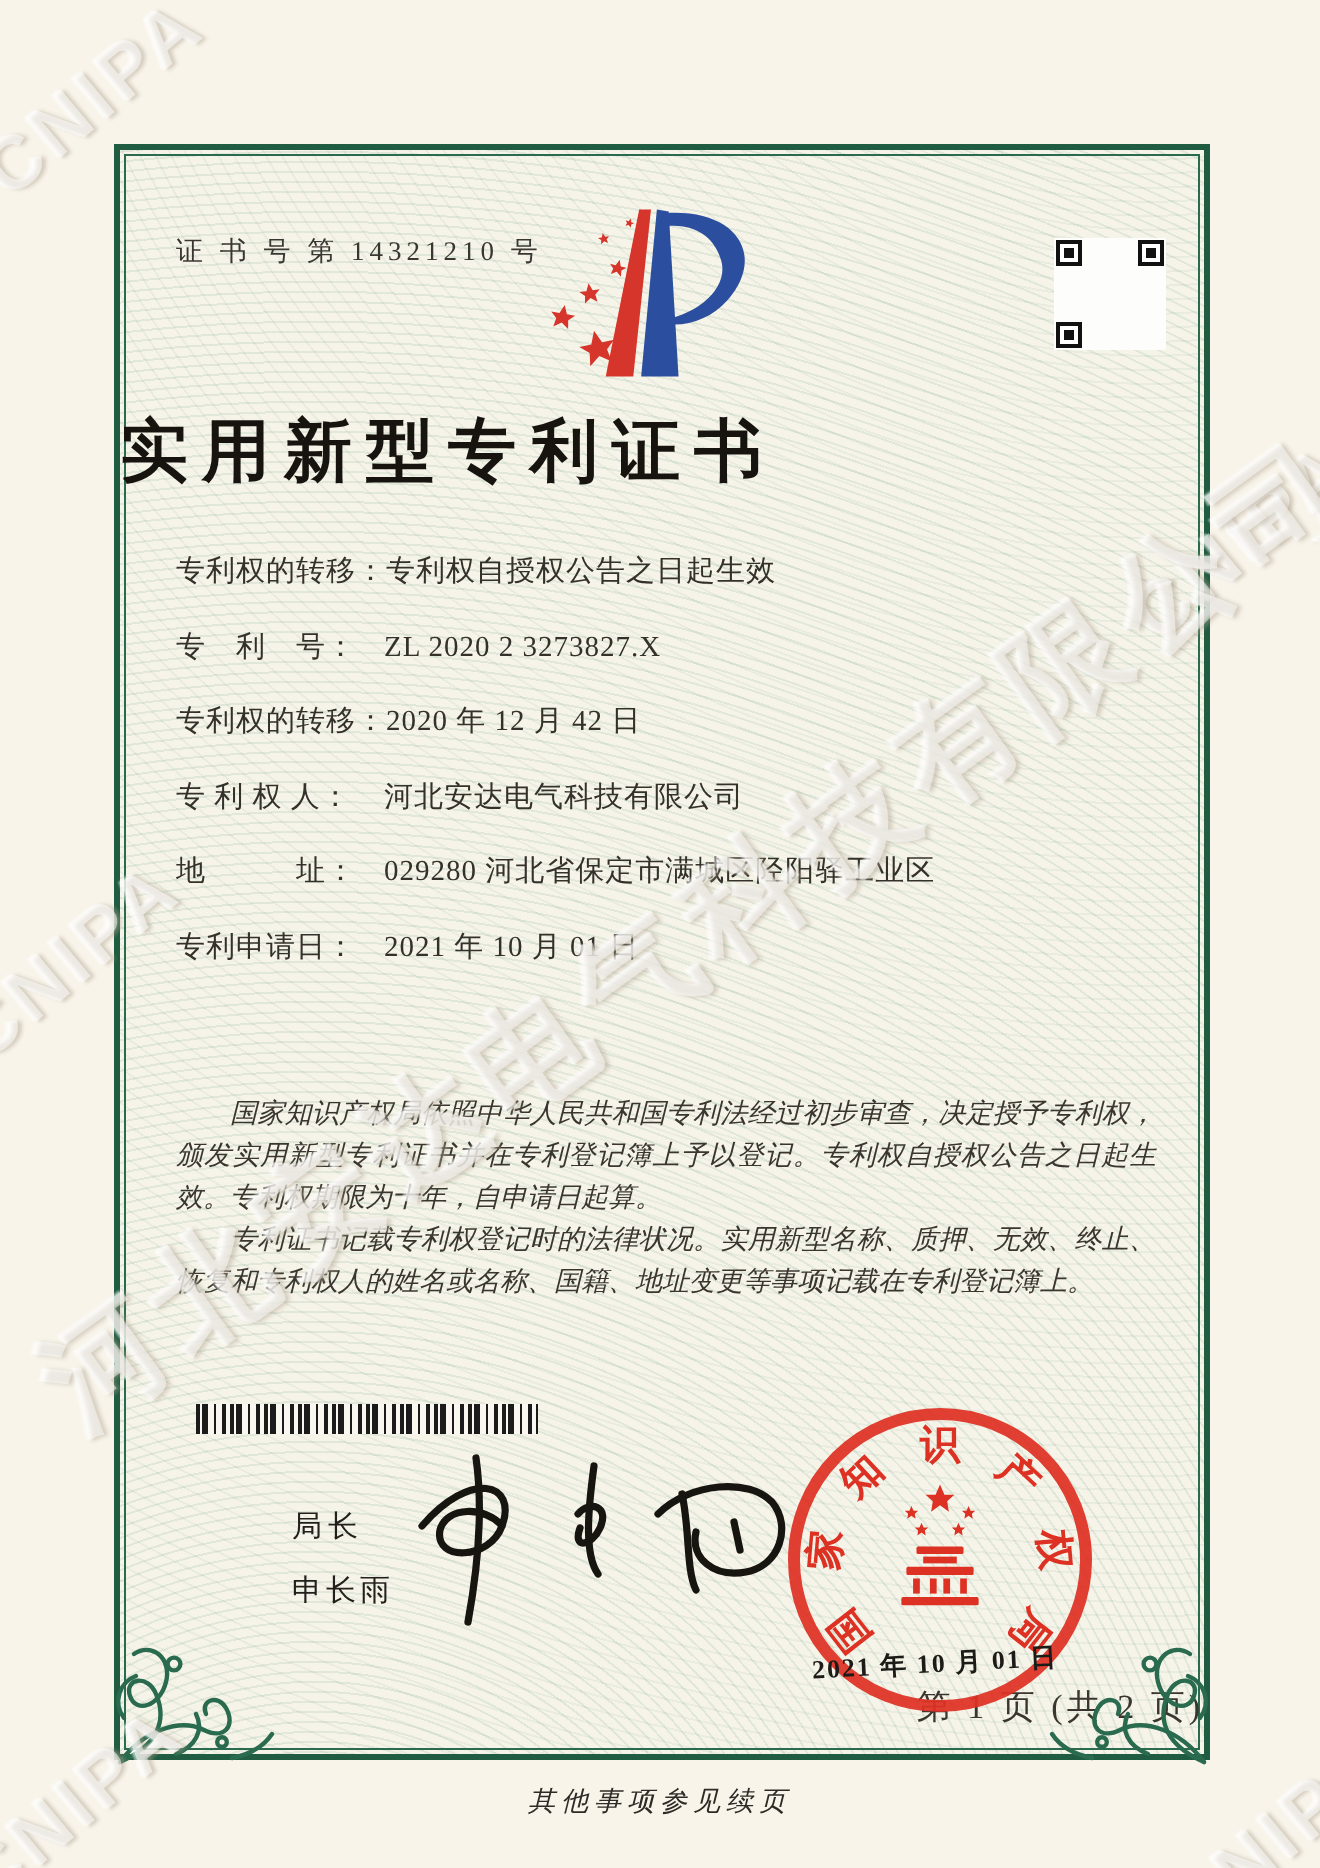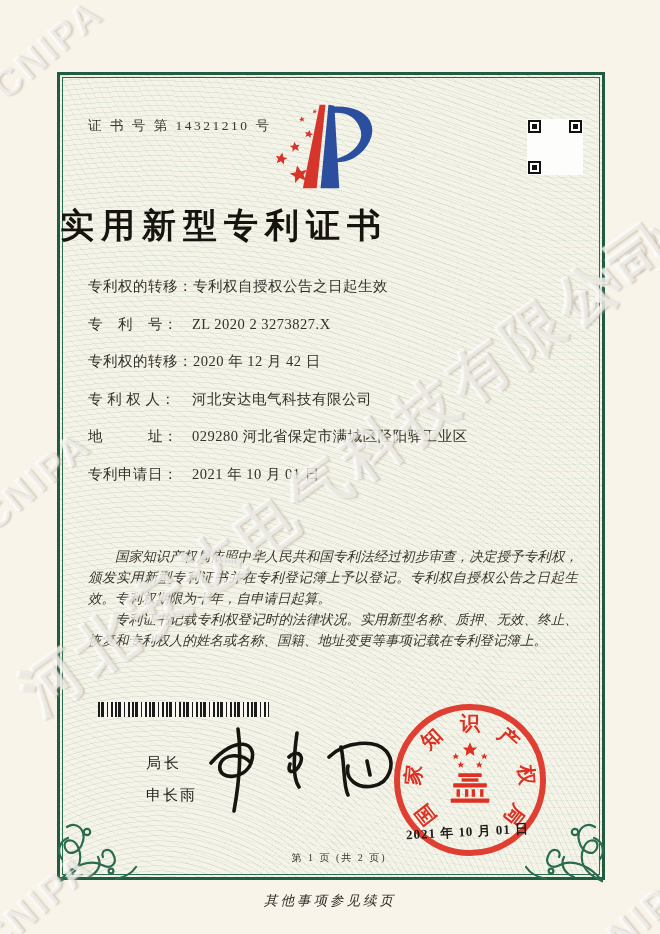--- a/index.html
+++ b/index.html
@@ -72,21 +72,21 @@
   }
   .seal-char{
     position:absolute;left:50%;top:50%;
     font-size:20px;font-weight:bold;color:#dd3123;width:20px;height:20px;line-height:20px;text-align:center;
   }
   .seal-emblem{position:absolute;left:50%;top:50%;transform:translate(-50%,-54%);width:84px;height:84px;}
   .seal-date{
     position:absolute;left:50%;top:113px;transform:translateX(-52%) rotate(-3deg);
     white-space:nowrap;font-size:13px;color:#1d1b18;letter-spacing:1px;z-index:3;font-weight:bold;
   }
-  .page-num{position:absolute;left:16px;right:0;bottom:12px;text-align:center;font-size:10px;letter-spacing:2px;color:#3a362f;}
+  .page-num{position:absolute;left:16px;right:0;bottom:12px;text-align:right;font-size:17px;letter-spacing:2px;color:#3a362f;}
   .footer-note{
     position:absolute;left:0;right:0;top:892px;text-align:center;z-index:2;
     font-size:13.5px;font-style:italic;letter-spacing:3px;color:#2e2b26;
   }
   
   .wm{position:absolute;z-index:6;pointer-events:none;font-weight:bold;
     color:rgba(255,255,255,.55);
     text-shadow:1.5px 1.5px 2px rgba(173,160,140,.45), -1px -1px 1px rgba(255,255,255,.55);
     white-space:nowrap;font-family:"Liberation Sans","DejaVu Sans",sans-serif;
   }

